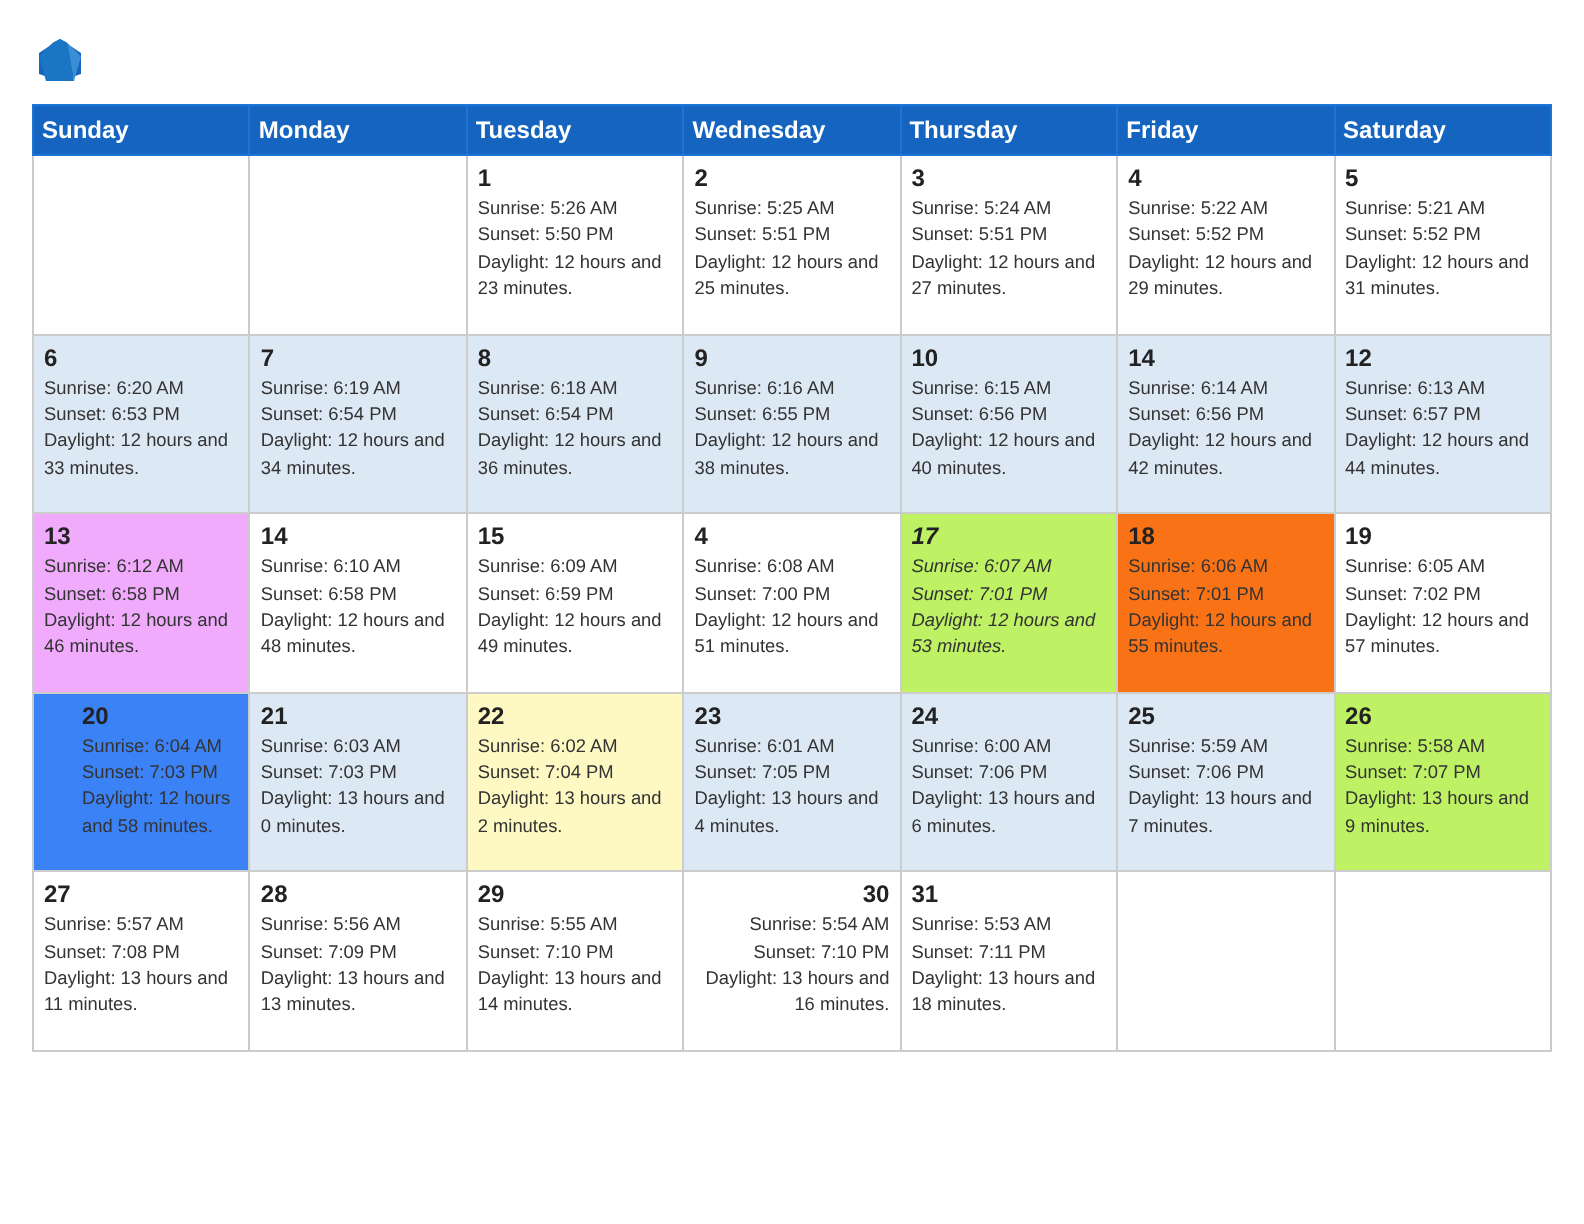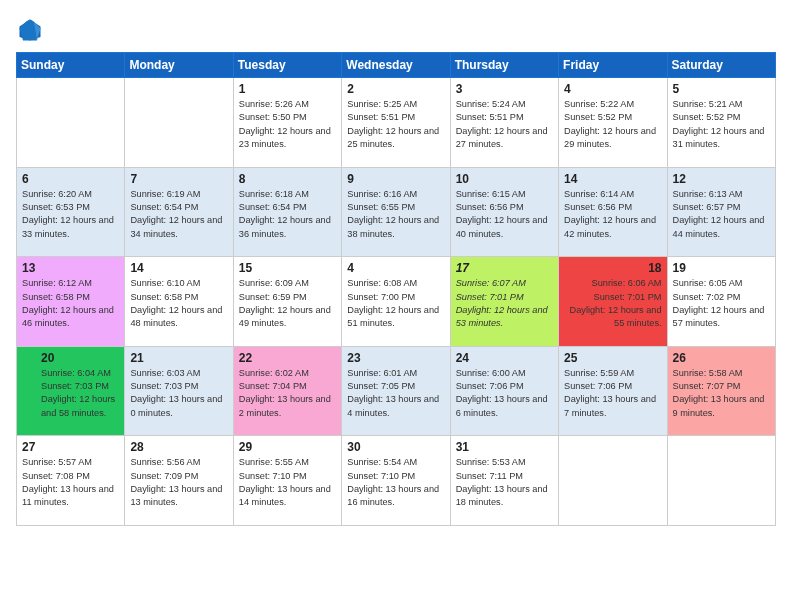--- a/index.html
+++ b/index.html
@@ -207,73 +207,73 @@
             <div class="day-info">Sunrise: 6:09 AM<br>Sunset: 6:59 PM<br>Daylight: 12 hours and 49 minutes.</div>
           </td>
           <td style="background: rgb(255, 255, 255);">
             <span class="day-num">4</span>
             <div class="day-info">Sunrise: 6:08 AM<br>Sunset: 7:00 PM<br>Daylight: 12 hours and 51 minutes.</div>
           </td>
           <td style="background: #bef264; font-style: italic;">
             <span class="day-num">17</span>
             <div class="day-info">Sunrise: 6:07 AM<br>Sunset: 7:01 PM<br>Daylight: 12 hours and 53 minutes.</div>
           </td>
-          <td style="background: #ef4444; text-align: right;">
+          <td style="background: #f97316;">
             <span class="day-num">18</span>
             <div class="day-info">Sunrise: 6:06 AM<br>Sunset: 7:01 PM<br>Daylight: 12 hours and 55 minutes.</div>
           </td>
           <td style="background: rgb(255, 255, 255);">
             <span class="day-num">19</span>
             <div class="day-info">Sunrise: 6:05 AM<br>Sunset: 7:02 PM<br>Daylight: 12 hours and 57 minutes.</div>
           </td>
         </tr>
         <tr>
-          <td style="background: #22c55e; padding-left: 24px;">
+          <td style="background: #3b82f6; padding-left: 24px;">
             <span class="day-num">20</span>
             <div class="day-info">Sunrise: 6:04 AM<br>Sunset: 7:03 PM<br>Daylight: 12 hours and 58 minutes.</div>
           </td>
           <td style="background: rgb(221, 232, 245);">
             <span class="day-num">21</span>
             <div class="day-info">Sunrise: 6:03 AM<br>Sunset: 7:03 PM<br>Daylight: 13 hours and 0 minutes.</div>
           </td>
-          <td style="background: #f9a8d4;">
+          <td style="background: #fef9c3;">
             <span class="day-num">22</span>
             <div class="day-info">Sunrise: 6:02 AM<br>Sunset: 7:04 PM<br>Daylight: 13 hours and 2 minutes.</div>
           </td>
           <td style="background: rgb(221, 232, 245); margin-top: 24px;">
             <span class="day-num">23</span>
             <div class="day-info">Sunrise: 6:01 AM<br>Sunset: 7:05 PM<br>Daylight: 13 hours and 4 minutes.</div>
           </td>
           <td style="background: rgb(221, 232, 245); margin-left: 36px;">
             <span class="day-num">24</span>
             <div class="day-info">Sunrise: 6:00 AM<br>Sunset: 7:06 PM<br>Daylight: 13 hours and 6 minutes.</div>
           </td>
           <td style="background: rgb(221, 232, 245);">
             <span class="day-num">25</span>
             <div class="day-info">Sunrise: 5:59 AM<br>Sunset: 7:06 PM<br>Daylight: 13 hours and 7 minutes.</div>
           </td>
-          <td style="background: #fca5a5;">
+          <td style="background: #bef264;">
             <span class="day-num">26</span>
             <div class="day-info">Sunrise: 5:58 AM<br>Sunset: 7:07 PM<br>Daylight: 13 hours and 9 minutes.</div>
           </td>
         </tr>
         <tr>
           <td style="background: rgb(255, 255, 255);">
             <span class="day-num">27</span>
             <div class="day-info">Sunrise: 5:57 AM<br>Sunset: 7:08 PM<br>Daylight: 13 hours and 11 minutes.</div>
           </td>
           <td style="background: rgb(255, 255, 255); margin-top: 27px;">
             <span class="day-num">28</span>
             <div class="day-info">Sunrise: 5:56 AM<br>Sunset: 7:09 PM<br>Daylight: 13 hours and 13 minutes.</div>
           </td>
           <td style="background: rgb(255, 255, 255);">
             <span class="day-num">29</span>
             <div class="day-info">Sunrise: 5:55 AM<br>Sunset: 7:10 PM<br>Daylight: 13 hours and 14 minutes.</div>
           </td>
-          <td style="background: rgb(255, 255, 255);">
+          <td style="background: rgb(255, 255, 255); text-align: right;">
             <span class="day-num">30</span>
             <div class="day-info">Sunrise: 5:54 AM<br>Sunset: 7:10 PM<br>Daylight: 13 hours and 16 minutes.</div>
           </td>
           <td style="background: rgb(255, 255, 255);">
             <span class="day-num">31</span>
             <div class="day-info">Sunrise: 5:53 AM<br>Sunset: 7:11 PM<br>Daylight: 13 hours and 18 minutes.</div>
           </td>
           <td class="empty-cell" style="background: rgb(255, 255, 255);"></td>
           <td class="empty-cell" style="background: rgb(255, 255, 255);"></td>
         </tr>

